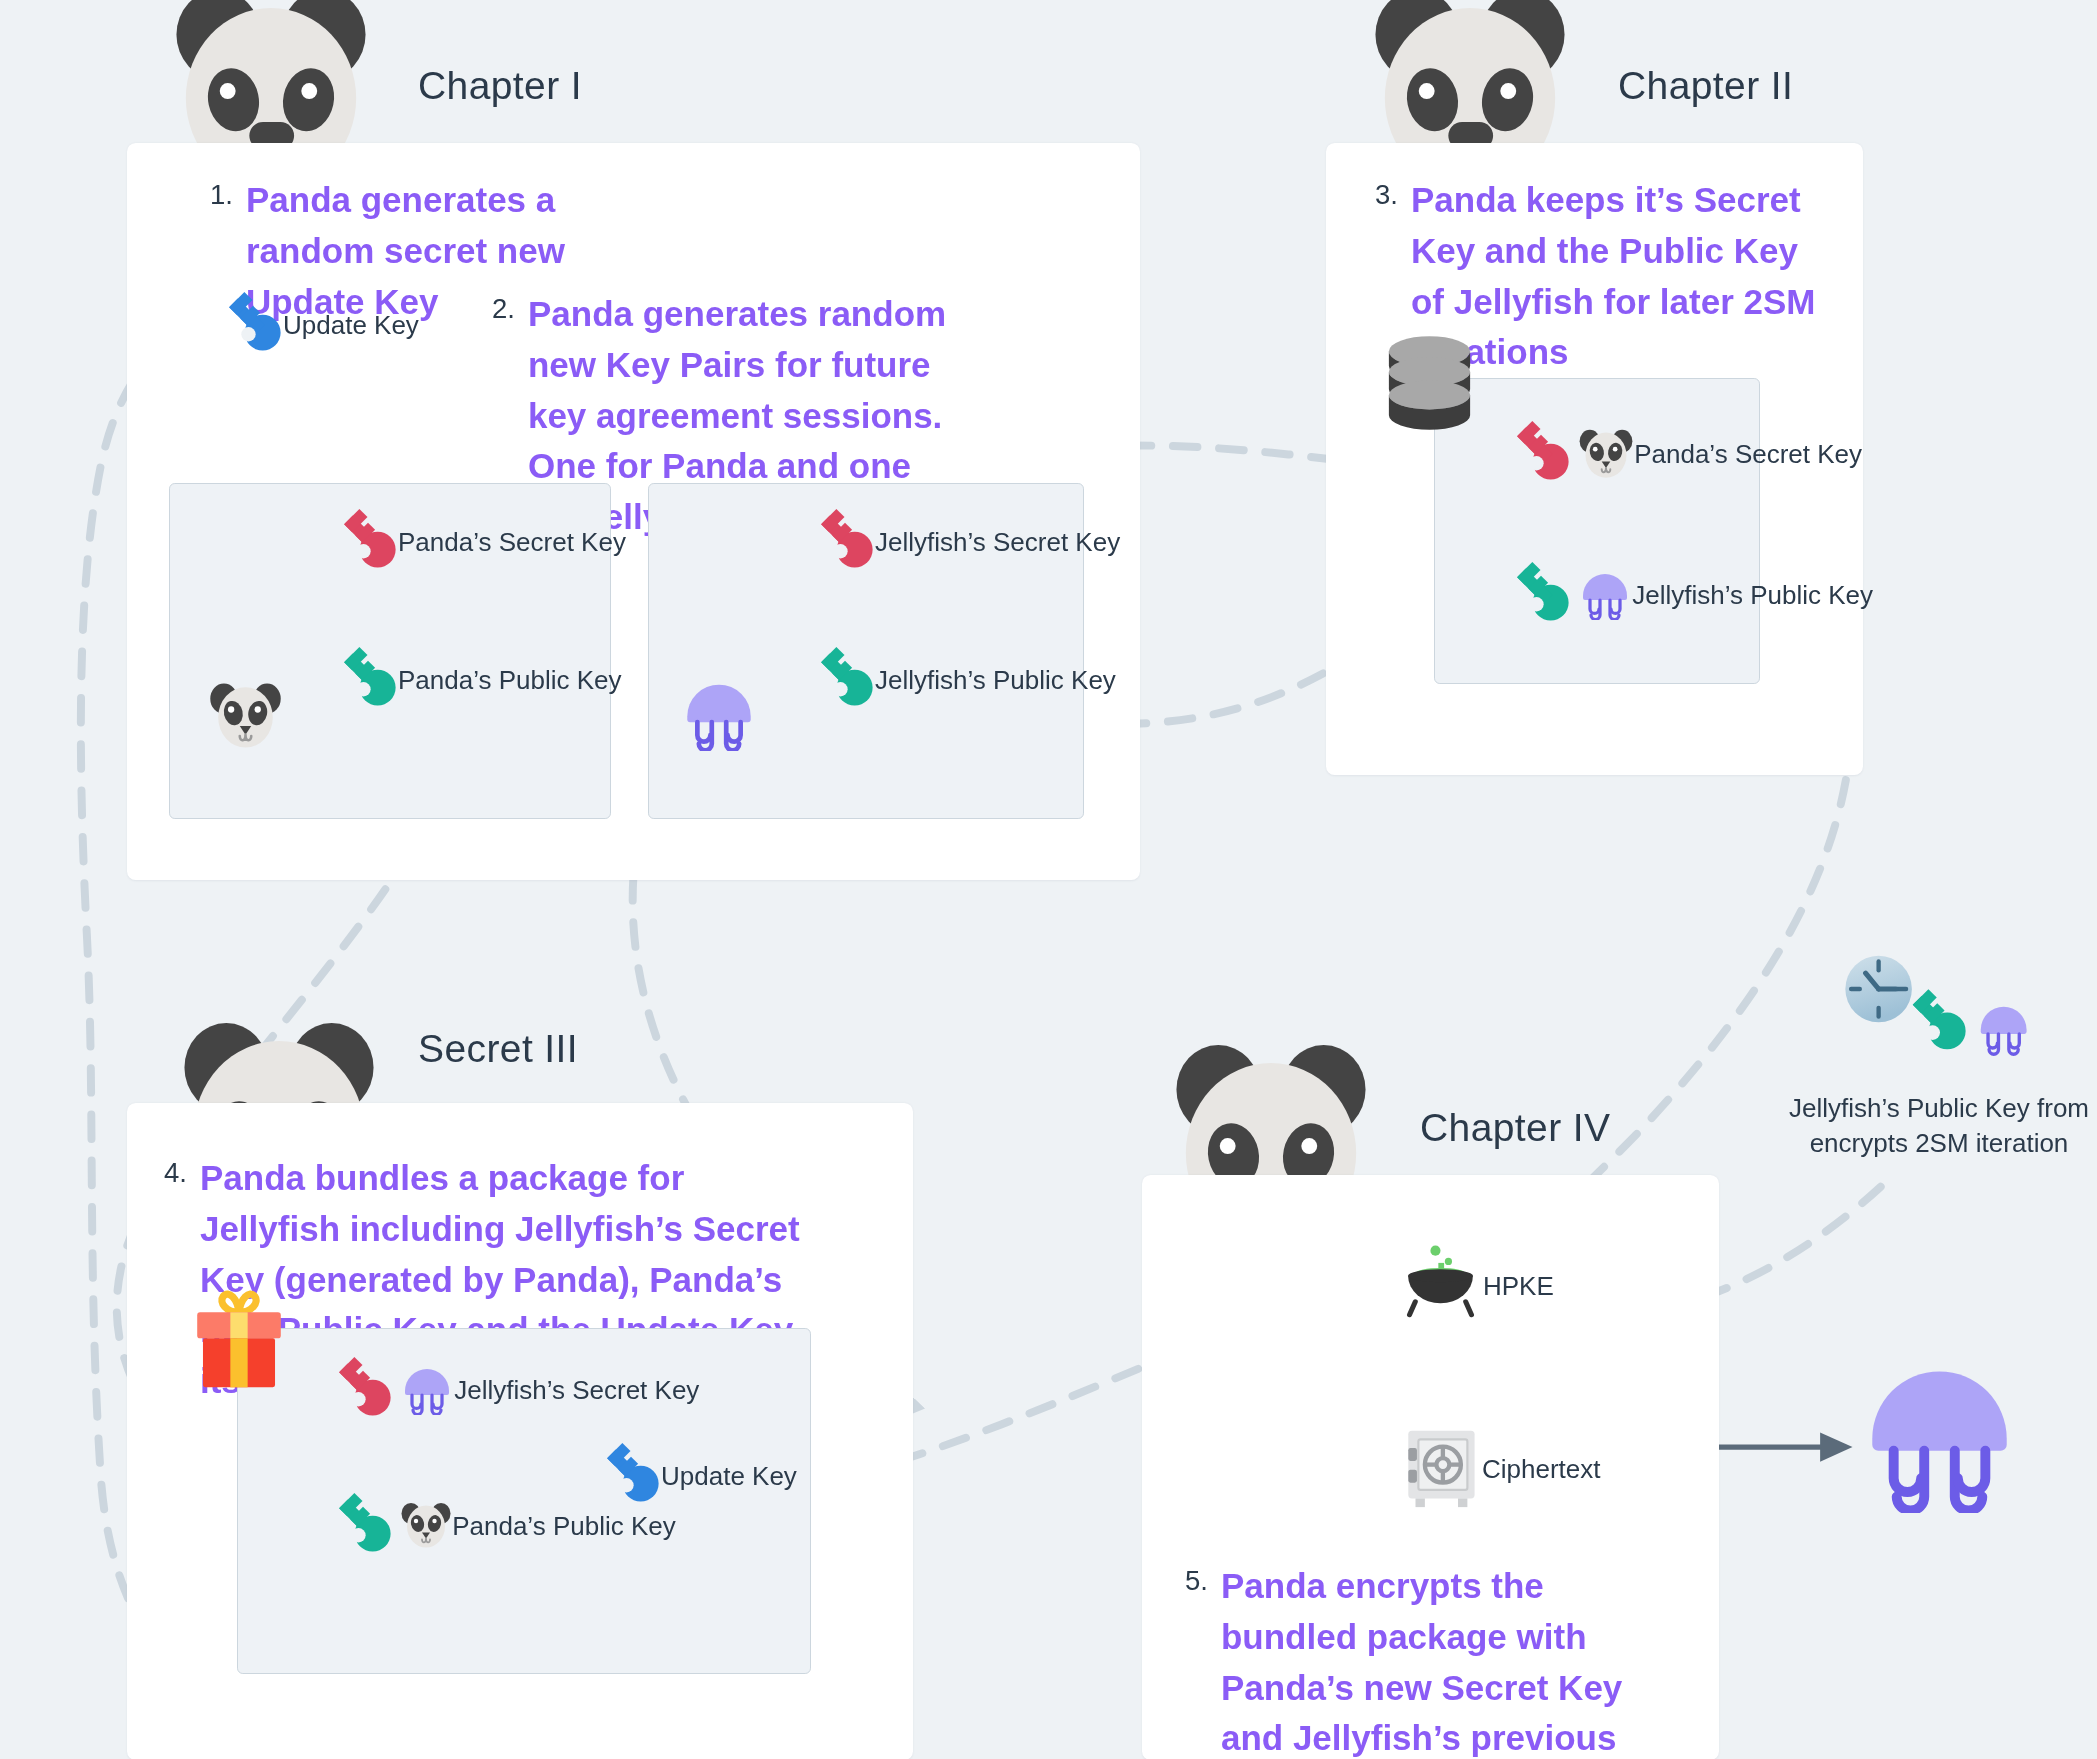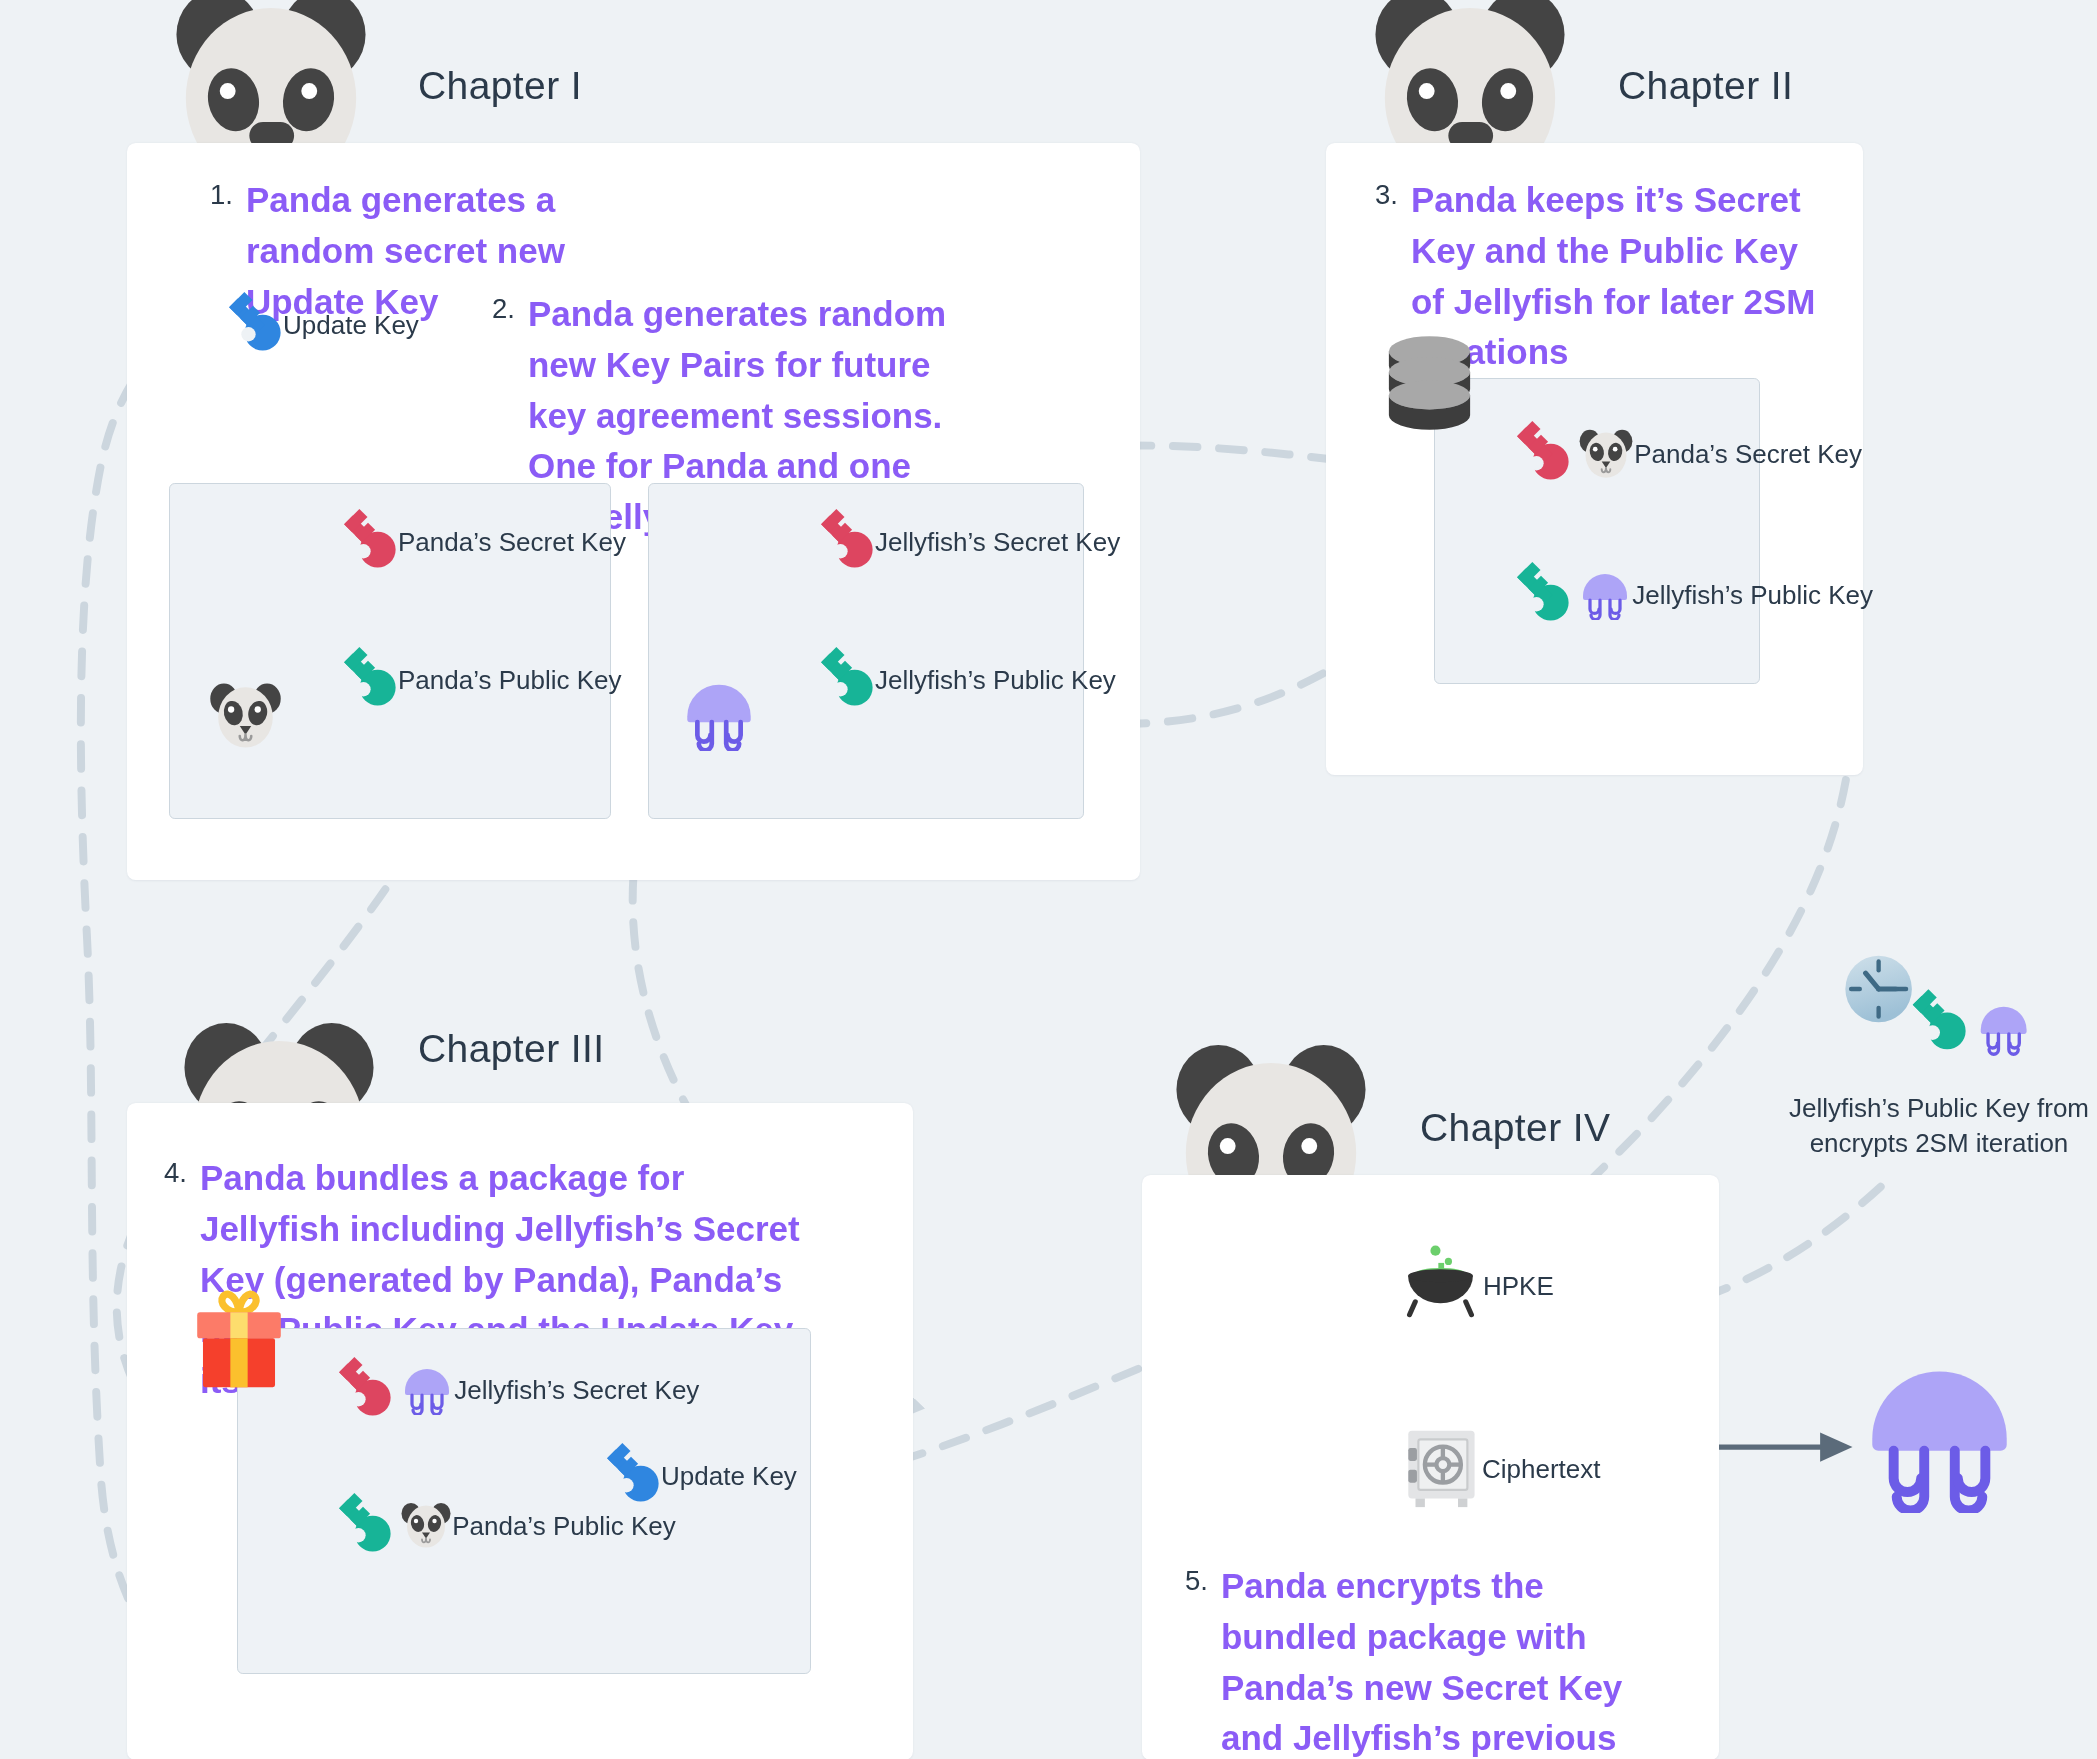--- a/index.html
+++ b/index.html
@@ -303,21 +303,21 @@
       <ellipse cx="72" cy="62" rx="58" ry="62" fill="#444444"></ellipse>
       <ellipse cx="218" cy="62" rx="58" ry="62" fill="#444444"></ellipse>
       <ellipse cx="145" cy="150" rx="118" ry="125" fill="#e8e6e3"></ellipse>
       <ellipse cx="93" cy="152" rx="35" ry="44" fill="#444444" transform="rotate(-12 93 152)"></ellipse>
       <ellipse cx="197" cy="152" rx="35" ry="44" fill="#444444" transform="rotate(12 197 152)"></ellipse>
       <circle cx="85" cy="140" r="11" fill="#ffffff"></circle>
       <circle cx="198" cy="140" r="11" fill="#ffffff"></circle>
       <rect x="115" y="183" width="62" height="38" rx="19" fill="#444444"></rect>
     </svg>
   </div>
-  <div class="chapter-title" style="left:418px;top:1027px;">Chapter III</div>
+  <div class="chapter-title" style="left:418px;top:1027px;">Secret III</div>
 
   <div class="card" style="left:127px;top:1103px;width:786px;height:657px;"></div>
 
   <div class="step" style="left:164px;top:1153px;width:637px;">
     <span class="num">4.</span>
     <span class="txt">Panda bundles a package for Jellyfish including Jellyfish’s Secret Key (generated by Panda), Panda’s new Public Key and the Update Key itself.</span>
   </div>
 
   <div class="inner-box" style="left:237px;top:1328px;width:572px;height:344px;"></div>
   <div class="abs" style="left:190px;top:1286px;">

